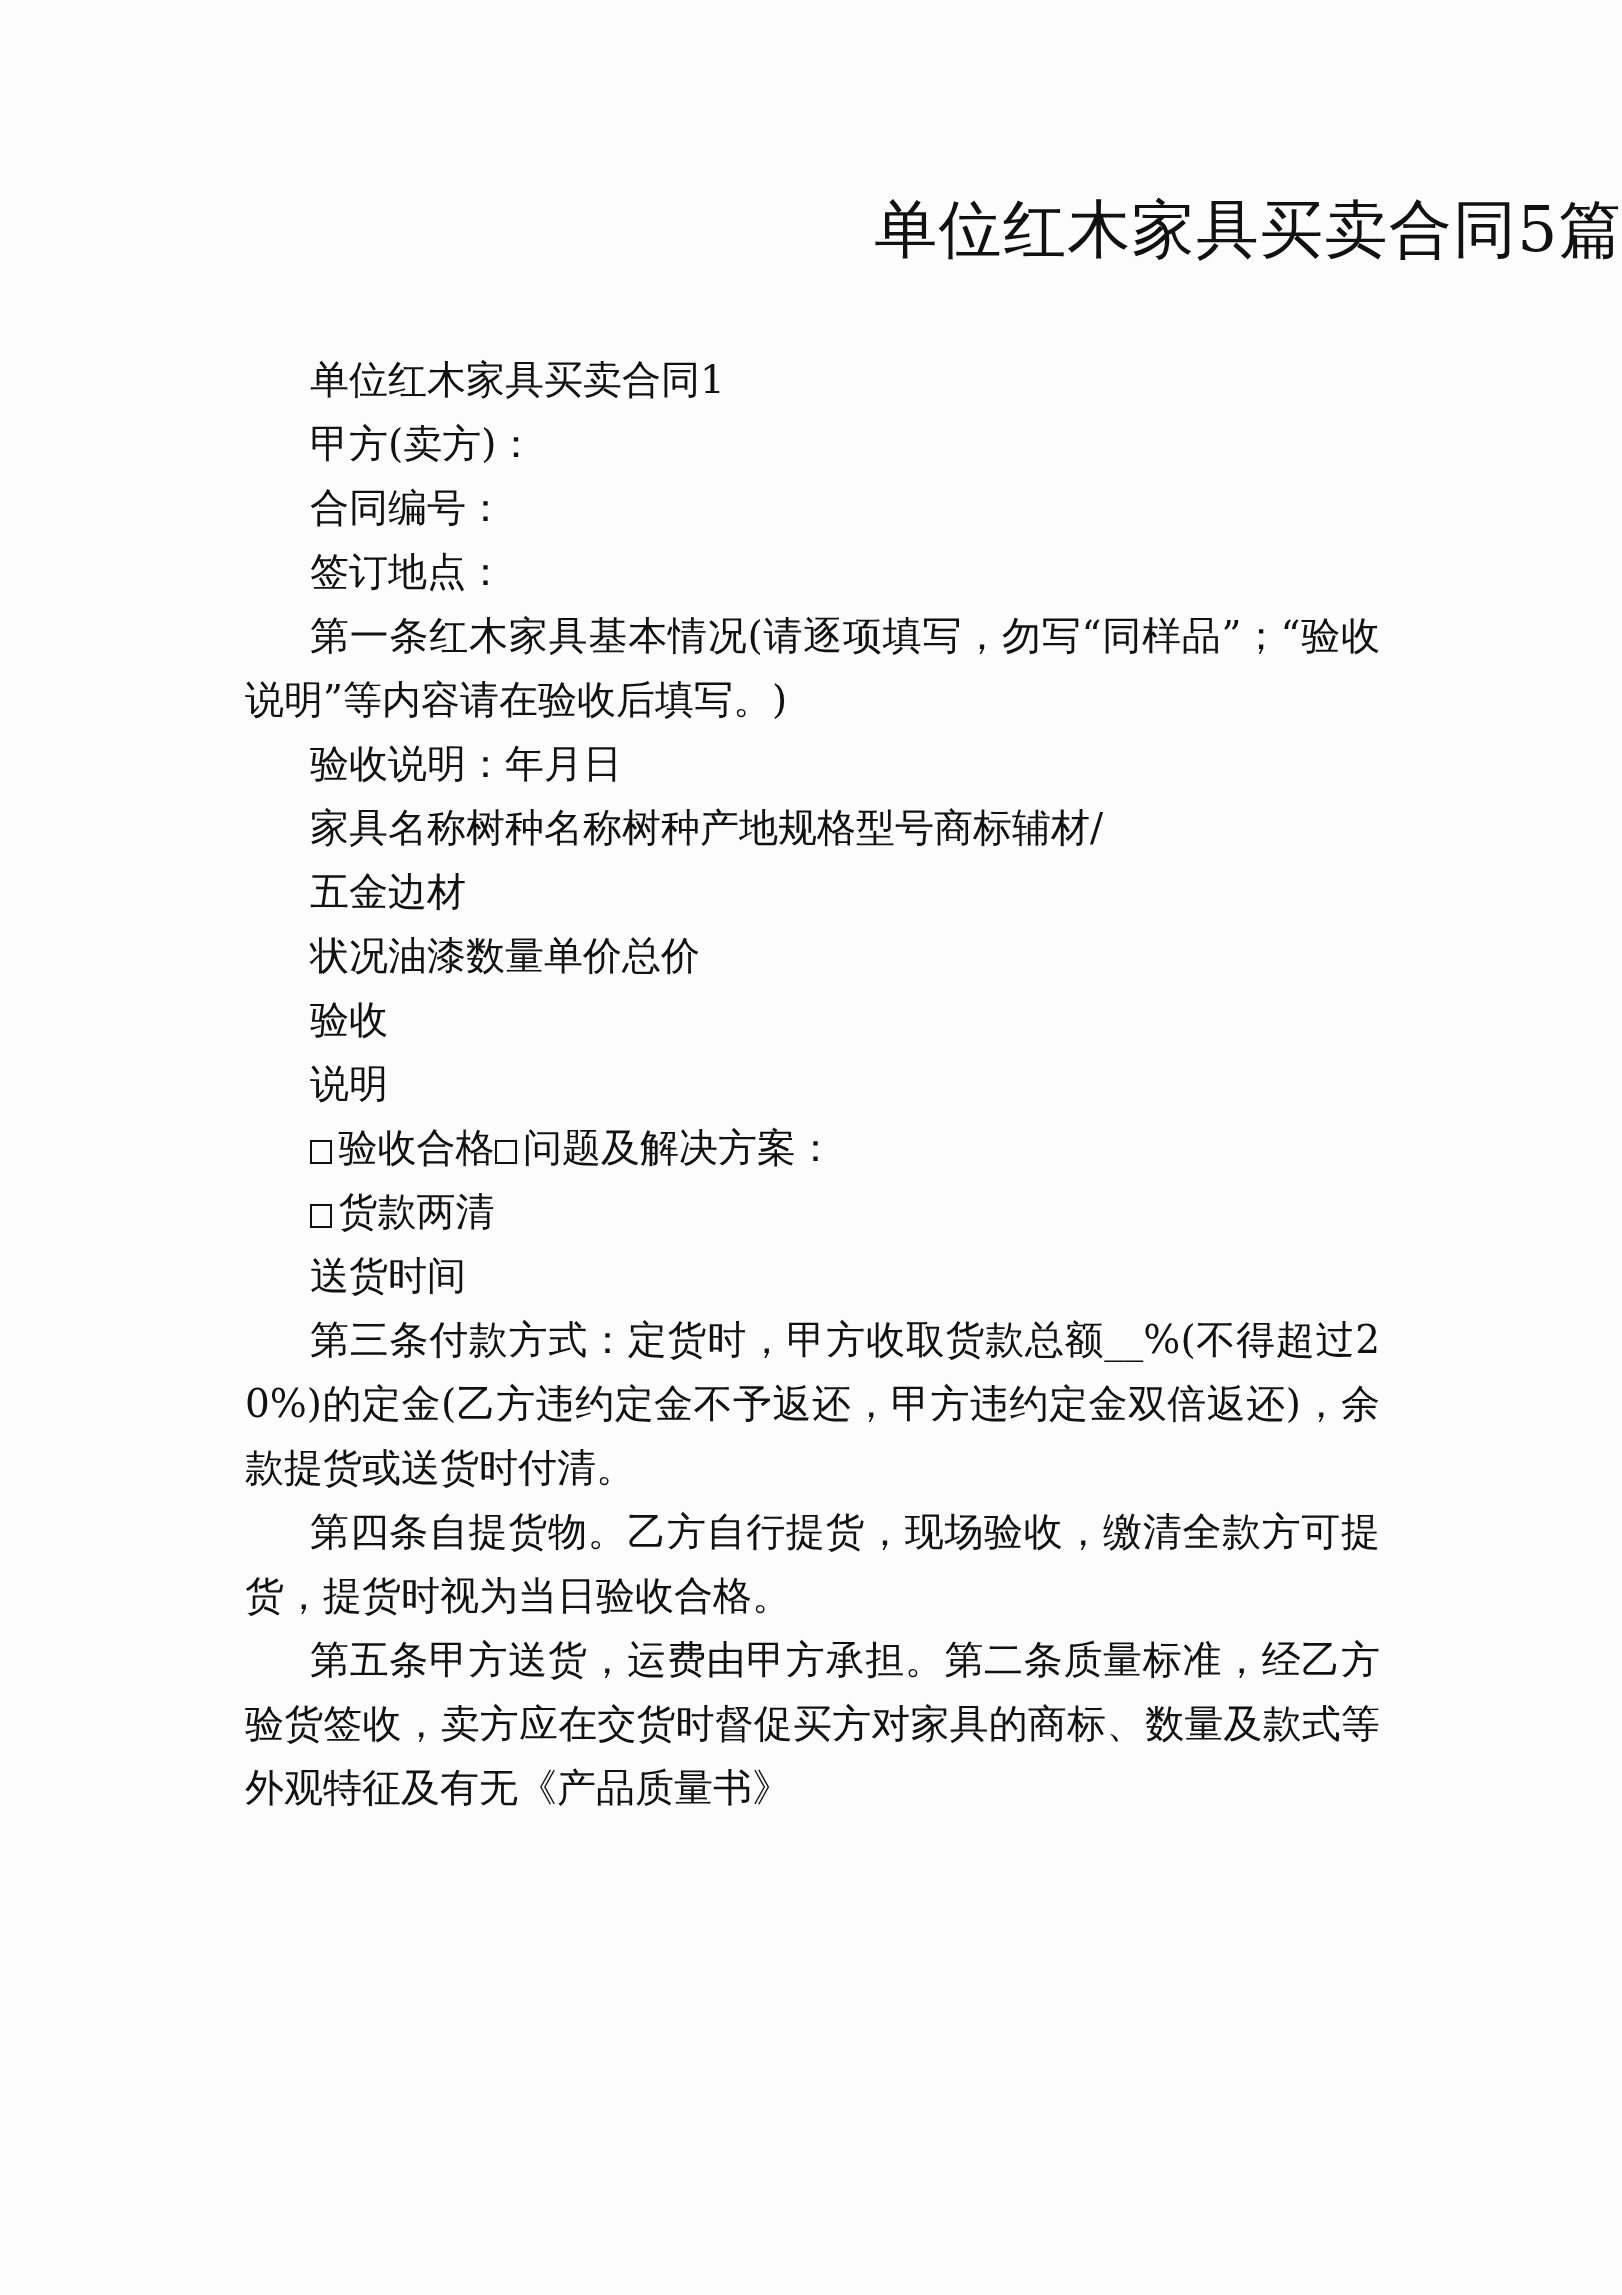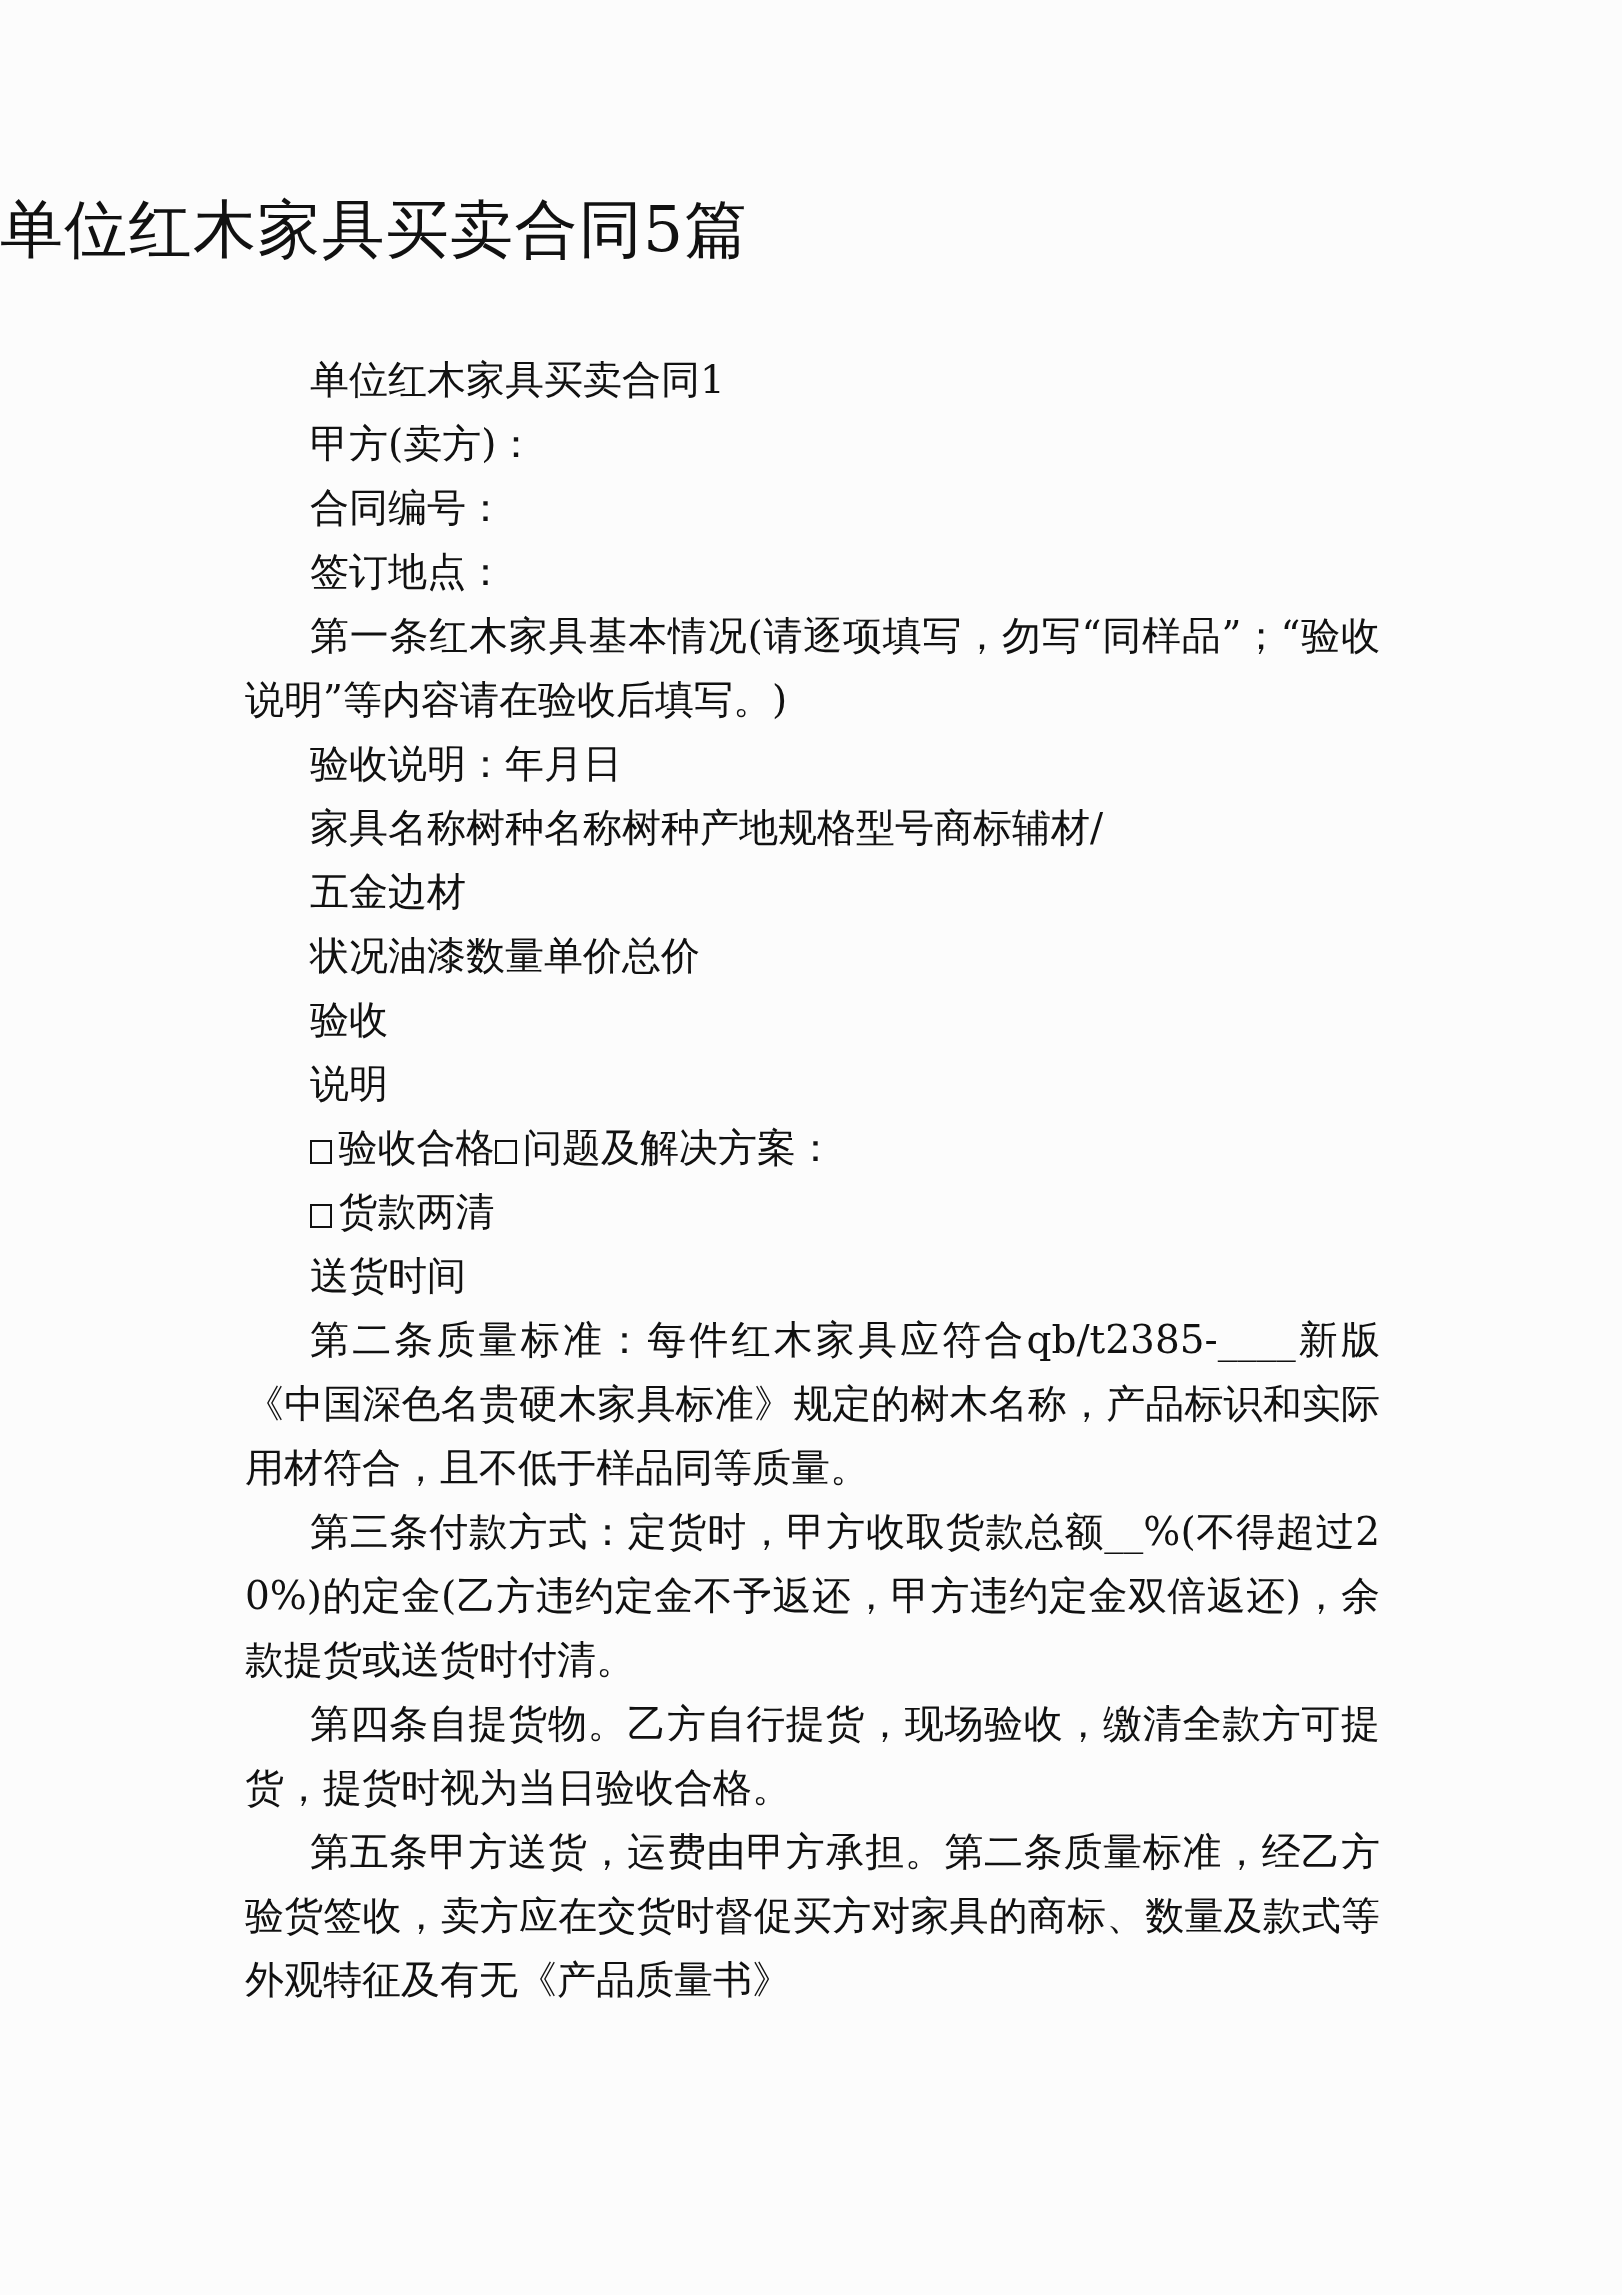--- a/index.html
+++ b/index.html
@@ -20,21 +20,21 @@
       left: 0;
       top: 0;
       width: 1623px;
       height: 2295px;
     }
     .doc-title {
       position: absolute;
       top: 190px;
       left: 0;
       width: 1623px;
-      text-align: left;
+      text-align: right;
       font-size: 63px;
       line-height: 79px;
       font-weight: normal;
       letter-spacing: 1.3px;
       margin: 0;
     }
     .body {
       position: absolute;
       left: 245px;
       top: 348px;
@@ -89,20 +89,19 @@
     <p class="para">状况油漆数量单价总价</p>
     <p class="para">验收</p>
     <p class="para">说明</p>
 
     <p class="check-line"><span class="checkbox"></span><span class="seg">验收合格</span><span class="checkbox" style="margin-left:0;"></span><span class="seg">问题及解决方案：</span></p>
 
     <p class="check-line"><span class="checkbox"></span><span class="seg">货款两清</span></p>
 
 
     <p class="para">送货时间</p>
-    <p class="para">第二条质量标准：每件红木家具应符合qb/t2385-____新版《中国深色名贵硬木家具标准》规定的树木名称，产品标识和实际用材符合，且不低于样品同等质量。</p>
     <p class="para">第三条付款方式：定货时，甲方收取货款总额__%(不得超过20%)的定金(乙方违约定金不予返还，甲方违约定金双倍返还)，余款提货或送货时付清。</p>
     <p class="para">第四条自提货物。乙方自行提货，现场验收，缴清全款方可提货，提货时视为当日验收合格。</p>
     <p class="para">第五条甲方送货，运费由甲方承担。第二条质量标准，经乙方验货签收，卖方应在交货时督促买方对家具的商标、数量及款式等外观特征及有无《产品质量书》</p>
 
   </div>
 </div>
 
 
 </body></html>

